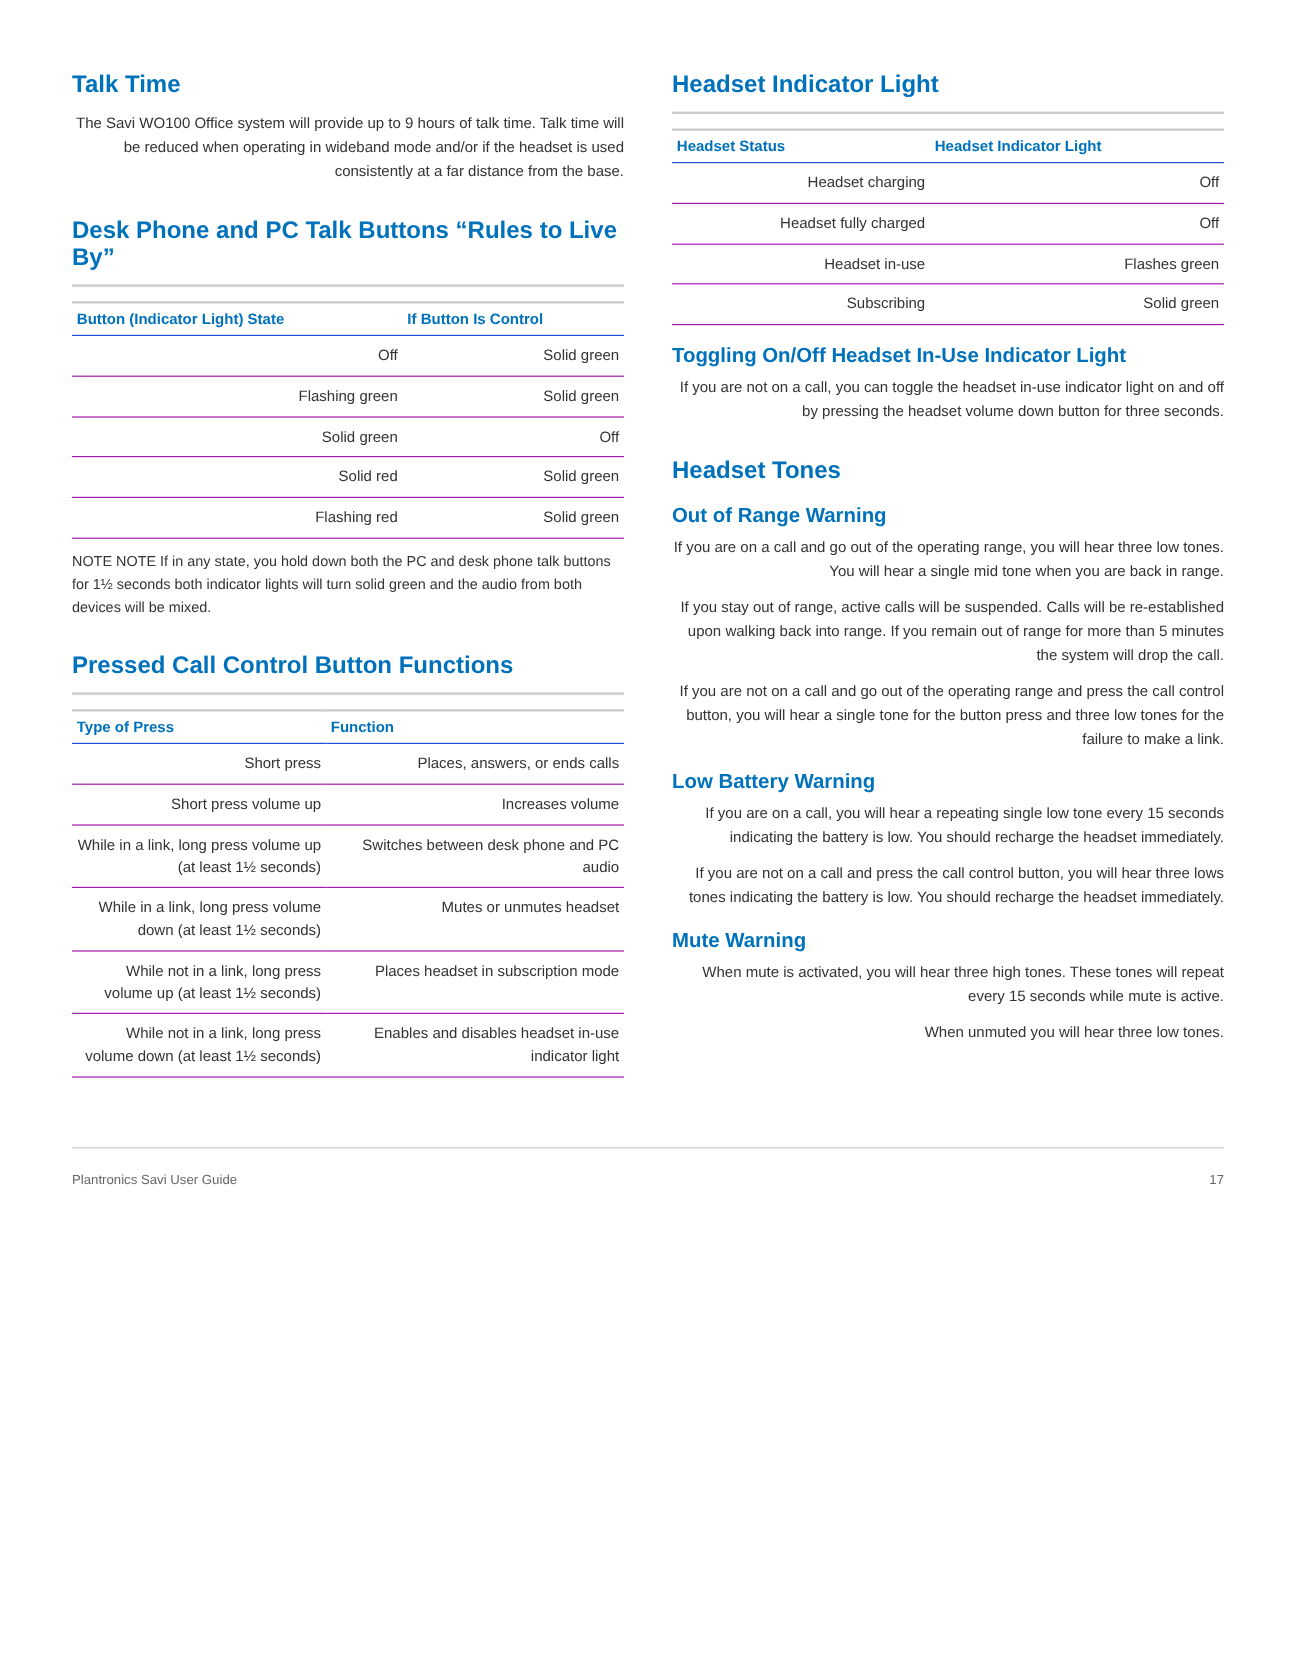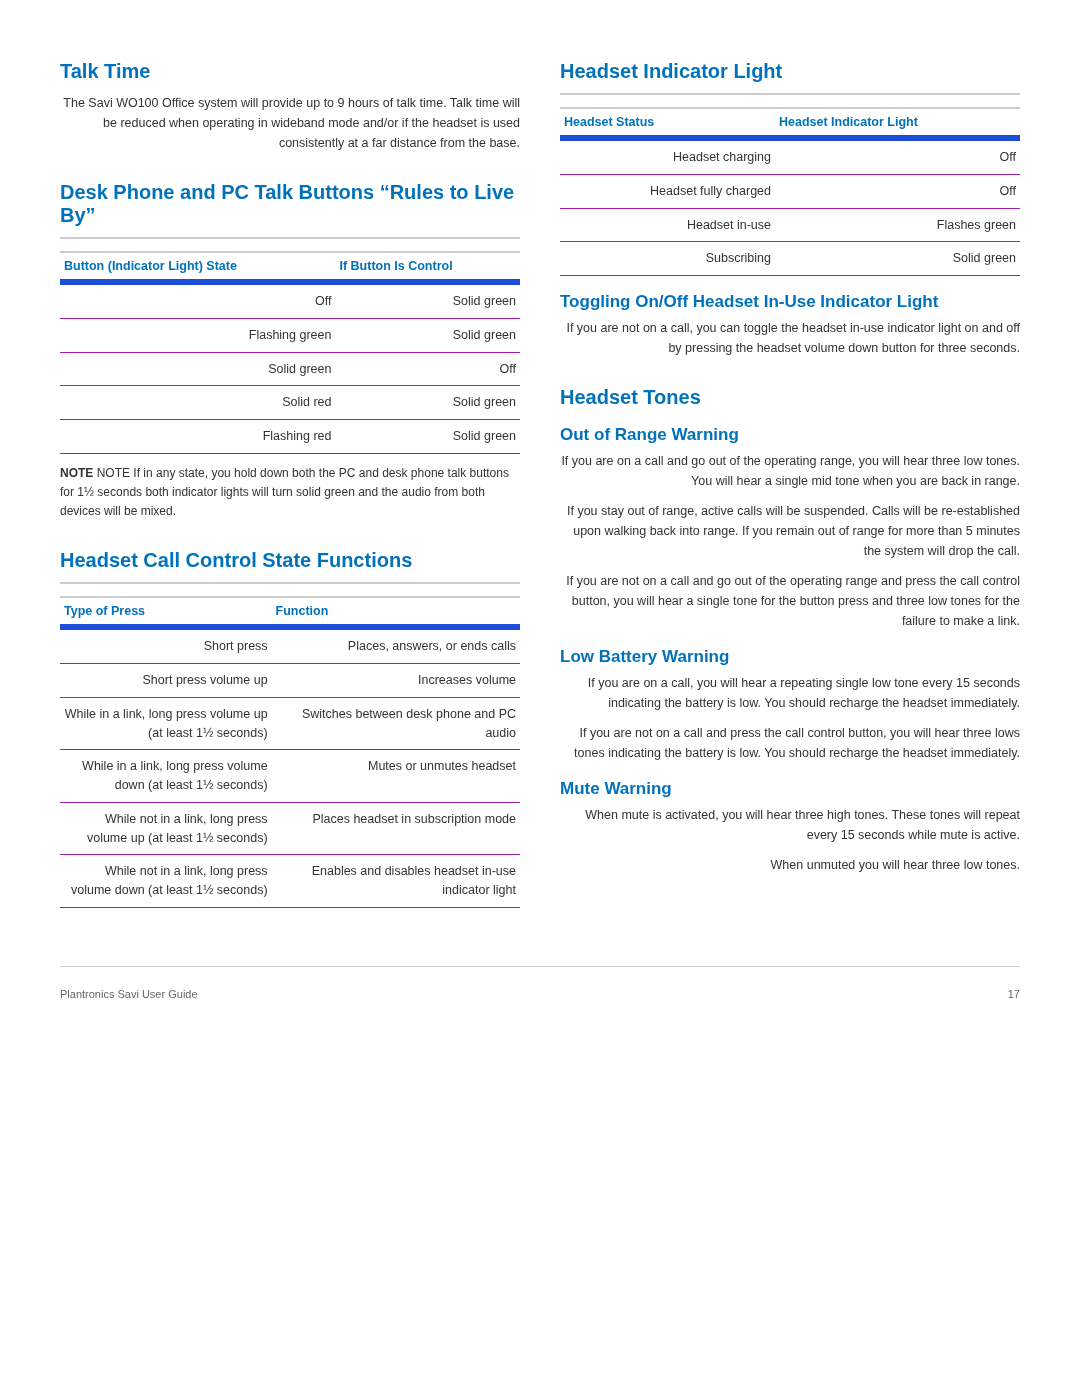--- a/index.html
+++ b/index.html
@@ -41,21 +41,21 @@
       margin-bottom: 28px;
     }
     
     table {
       width: 100%;
       border-collapse: collapse;
       margin-top: 4px;
     }
     table thead tr {
       border-top: 2px solid #ccc;
-      border-bottom: 6px solid #1d4ed8;
+      border-bottom: 1px solid #1d4ed8;
     }
     table thead th {
       text-align: left;
       color: #0072bc;
       font-size: 12.5px;
       font-weight: bold;
       padding: 6px 4px;
     }
     table tbody tr {
       border-bottom: 1px solid #a21caf;
@@ -67,21 +67,21 @@
       vertical-align: top;
       line-height: 1.5;
     }
     .note-text {
       font-size: 12px;
       line-height: 1.6;
       color: #333;
       margin-top: 10px;
     }
     .note-text strong {
-      font-weight: bold;
+      font-weight: normal;
     }
     h4.sub-heading {
       color: #0072bc;
       font-size: 17px;
       font-weight: bold;
       margin-bottom: 6px;
       margin-top: 16px;
     }
     .footer {
       border-top: 1px solid #ccc;
@@ -141,21 +141,21 @@
               <td>Solid green</td>
             </tr>
           </tbody>
       </table>
       <p class="note-text">
         <strong>NOTE</strong> <span>NOTE If in any state, you hold down both the PC and desk phone talk buttons for 1½ seconds both indicator lights will turn solid green and the audio from both devices will be mixed.</span>
       </p>
     </div>
 
     <div class="section">
-      <h2 class="section-title">Headset Call Control State Functions</h2>
+      <h2 class="section-title">Pressed Call Control Button Functions</h2>
       <div class="col-divider"></div>
       <table>
         <thead>
           <tr>
             <th>Type of Press</th>
             <th>Function</th>
           </tr>
         </thead>
         <tbody id="call-control-tbody">
         <tr>

